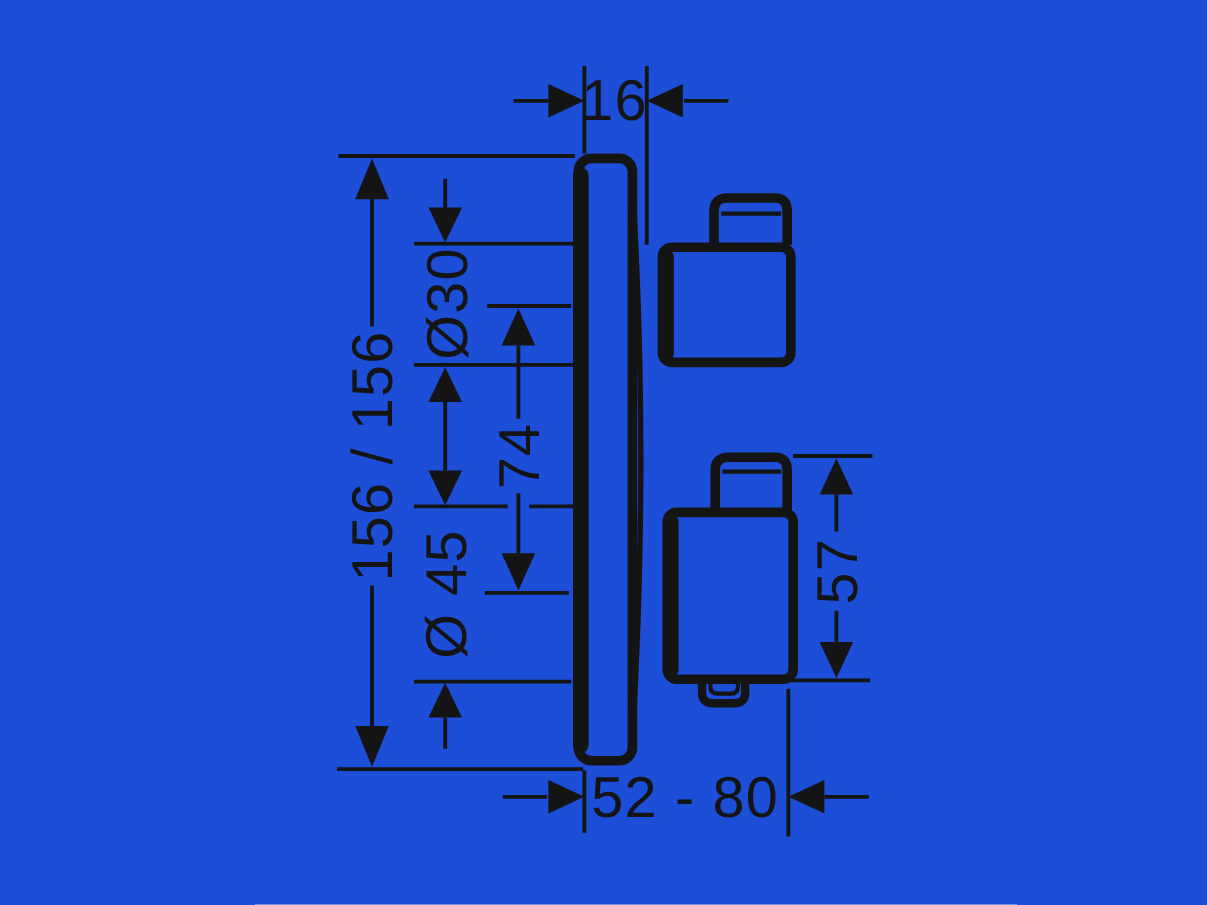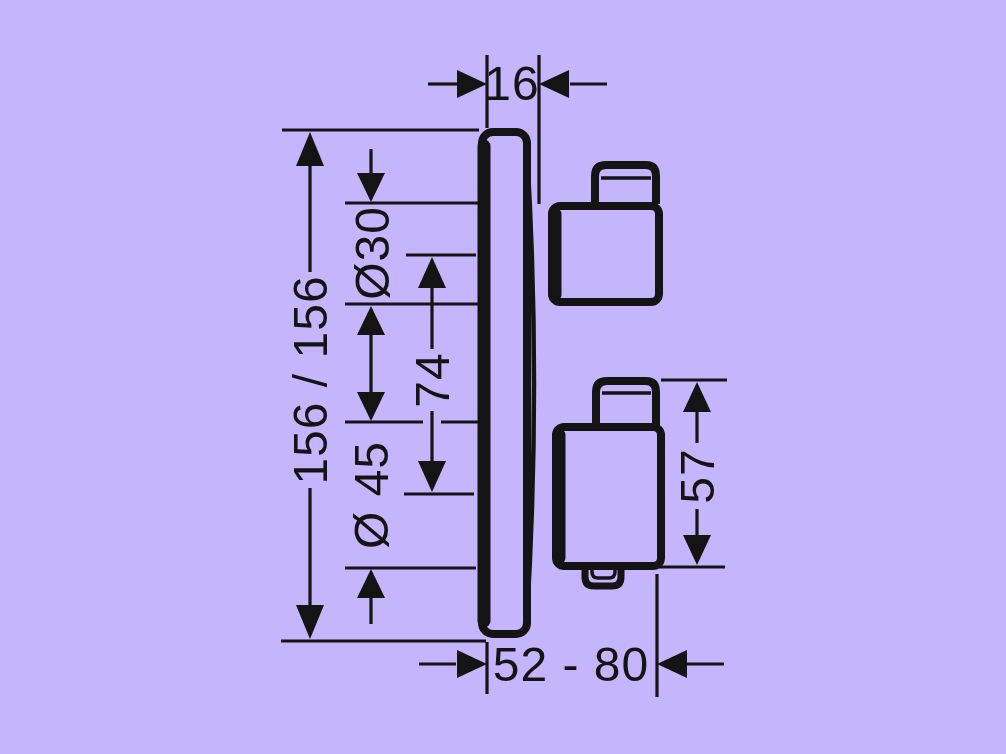--- a/index.html
+++ b/index.html
@@ -5,21 +5,21 @@
   html, body {
     margin: 0;
     padding: 0;
     background: #ffffff;
     font-family: "Liberation Sans", sans-serif;
   }
   .stage {
     position: relative;
     width: 1006px;
     height: 754px;
-    background: #c4b5fd;
+    background: #1d4ed8;
     overflow: hidden;
   }
   svg { display: block; }
 
   
   .thin {
     stroke: #141414;
     stroke-width: 3.2;
     fill: none;
   }

